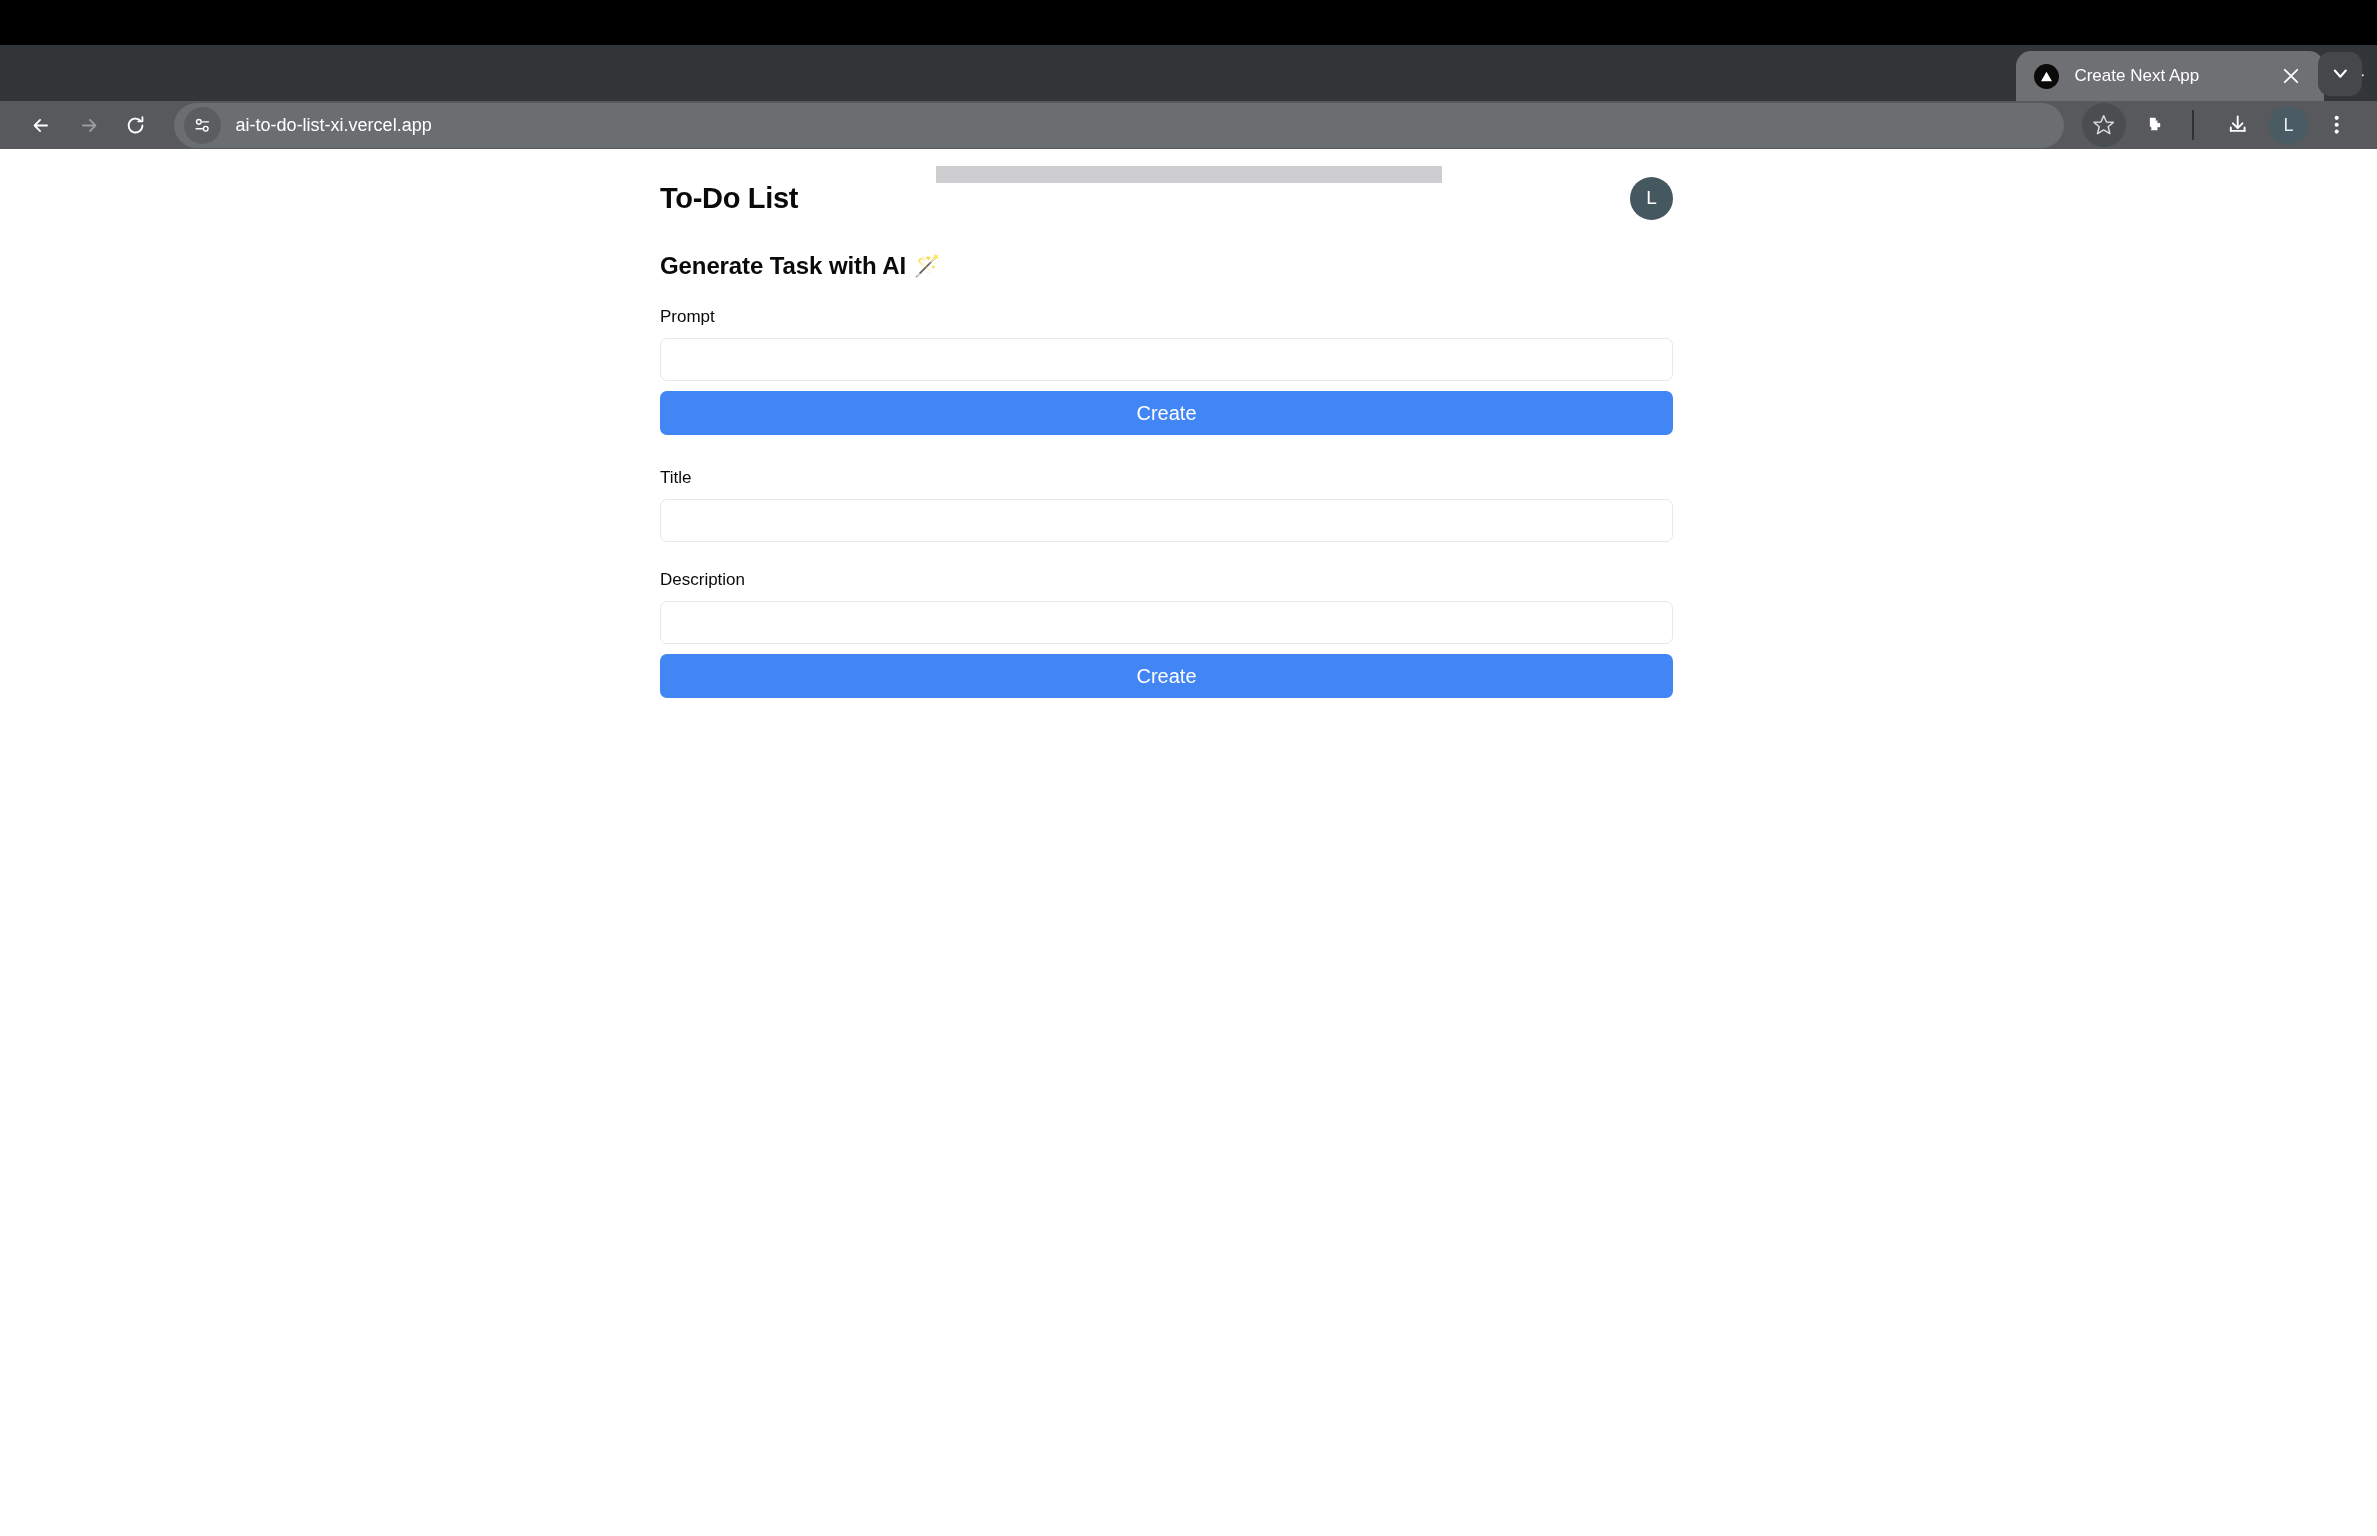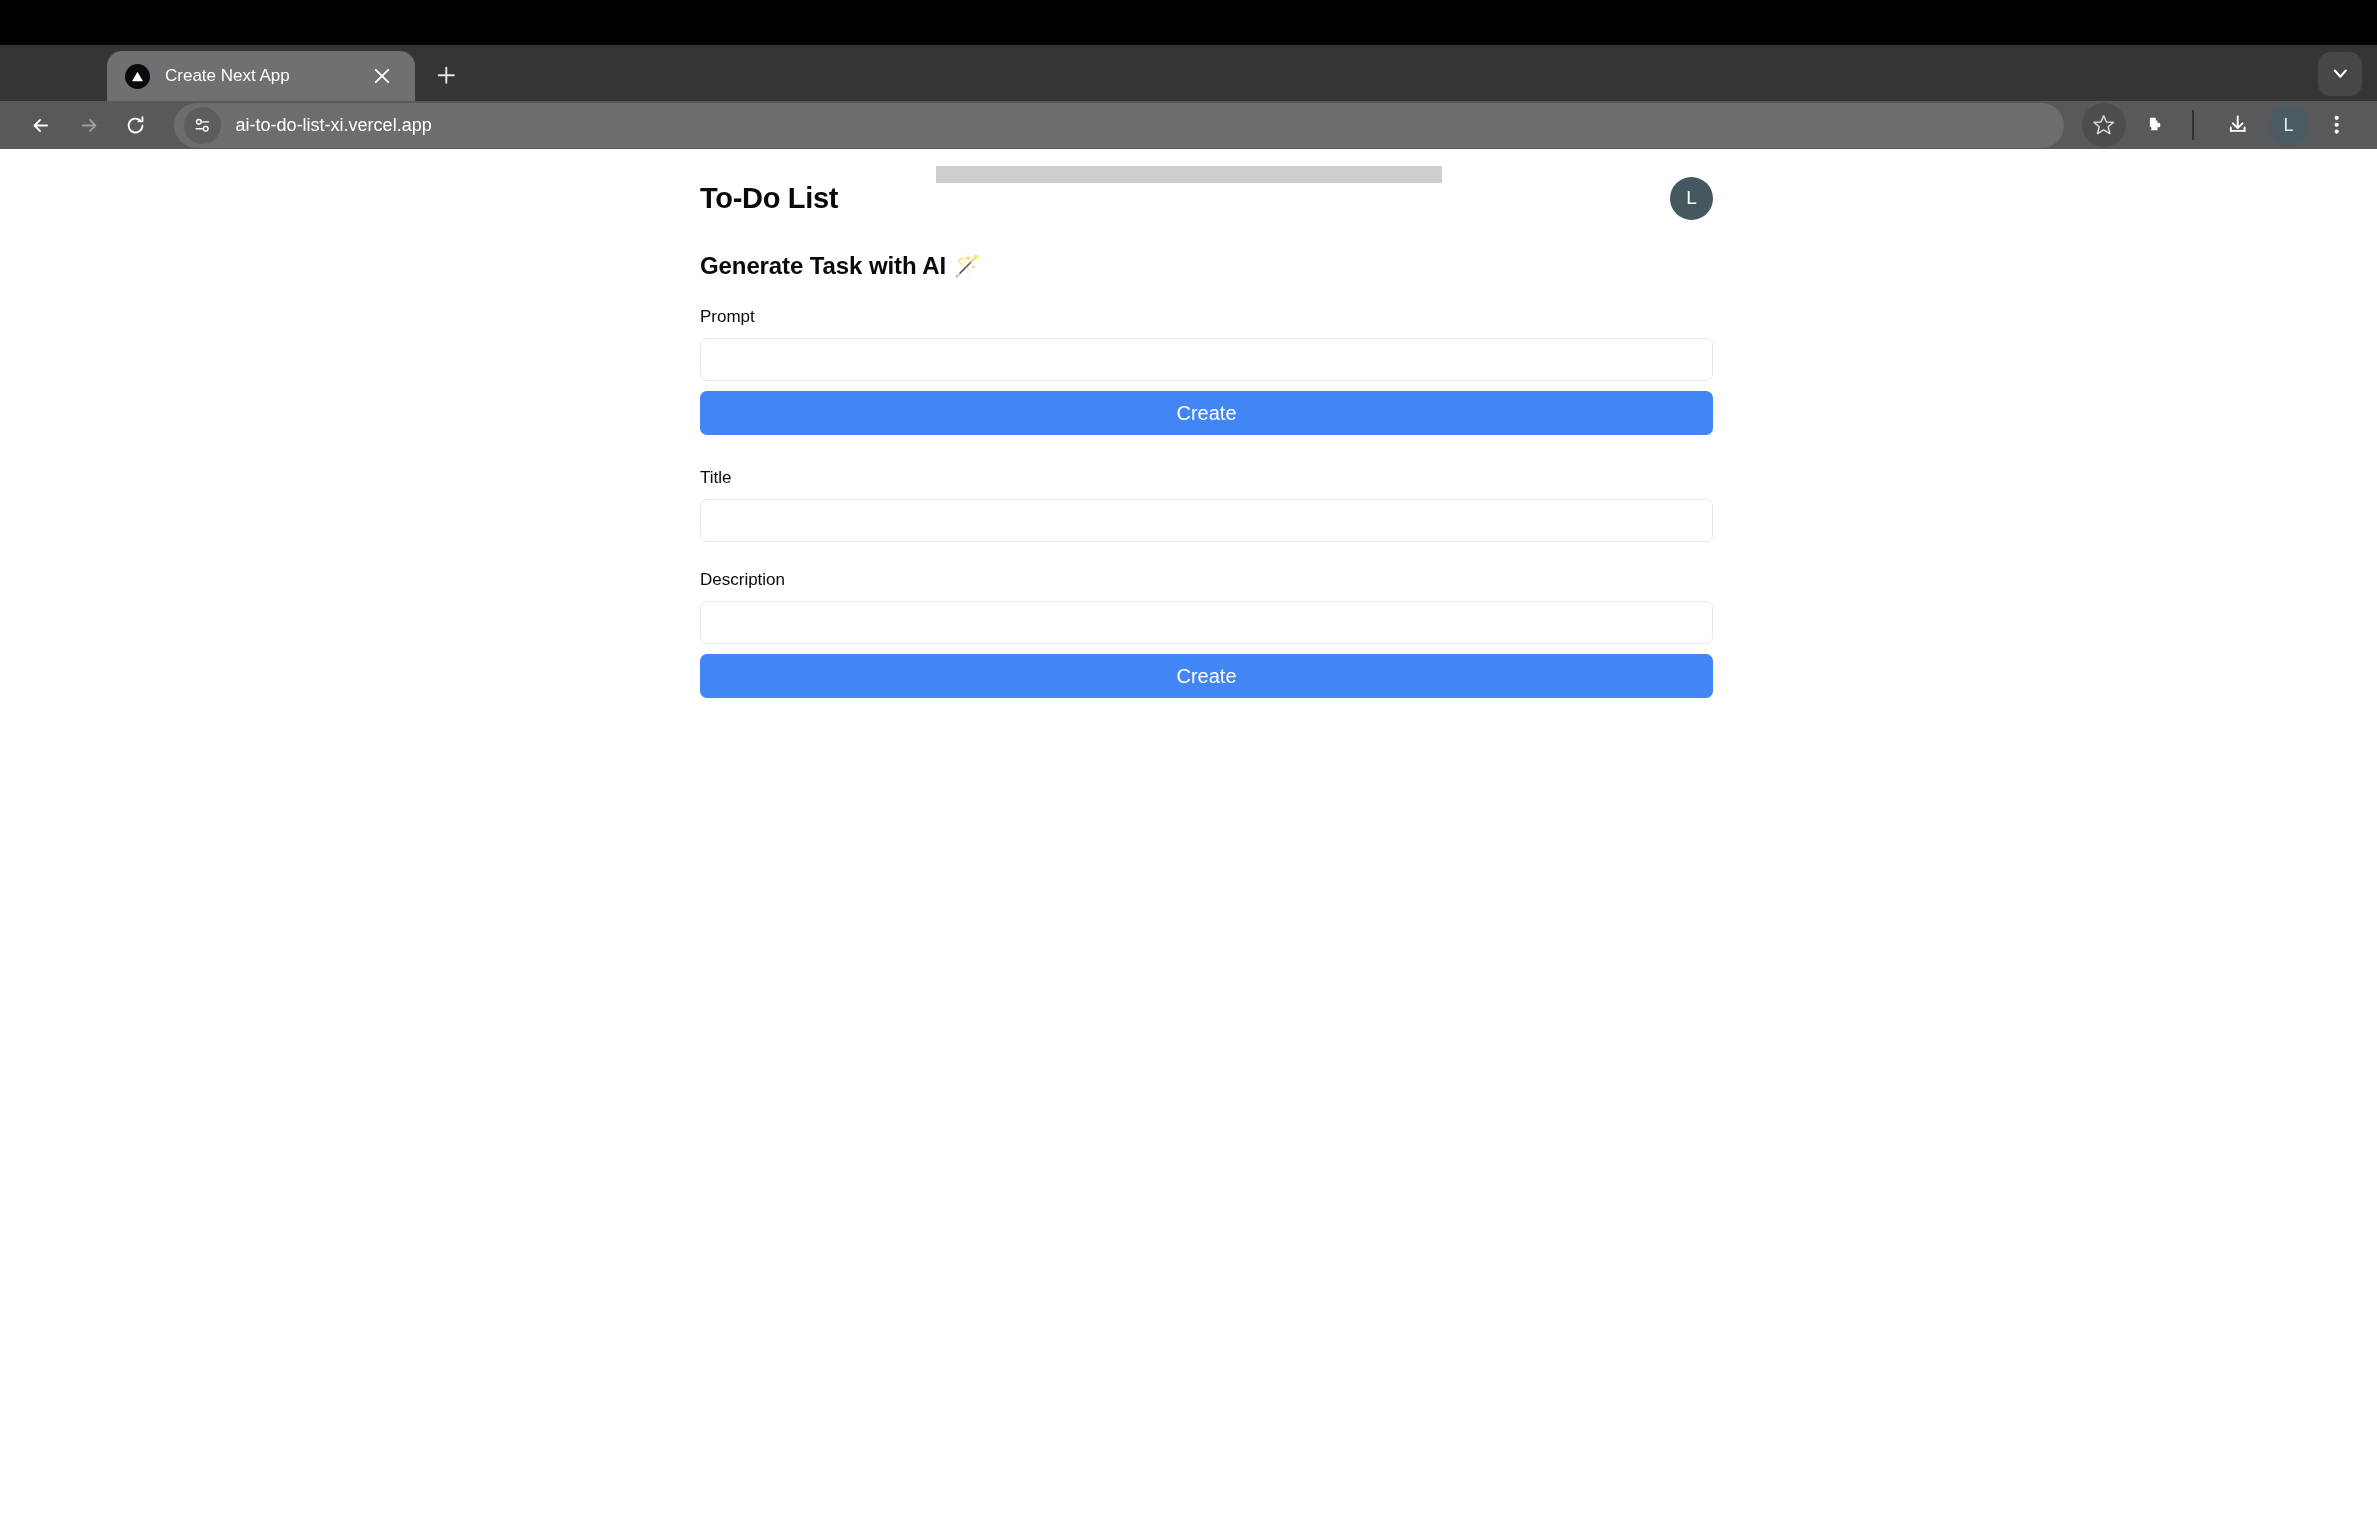--- a/index.html
+++ b/index.html
@@ -28,20 +28,21 @@
   }
 
   .tabstrip {
     height: 56px;
     background: #323639;
     flex: 0 0 auto;
     position: relative;
     display: flex;
     align-items: flex-end;
     padding-left: 107px;
+    justify-content: flex-end;
   }
 
   .tab {
     width: 308px;
     height: 50px;
     background: #6e7073;
     border-radius: 15px 15px 0 0;
     display: flex;
     align-items: center;
     padding: 0 18px;
@@ -235,21 +236,21 @@
   
   .viewport {
     flex: 1 1 auto;
     background: #ffffff;
     position: relative;
     overflow: hidden;
   }
 
   .page {
     position: absolute;
-    left: 700px;
+    left: 660px;
     top: 27.5px;
     width: 1013px;
   }
 
   .page-head {
     display: flex;
     align-items: center;
     justify-content: space-between;
   }
 

